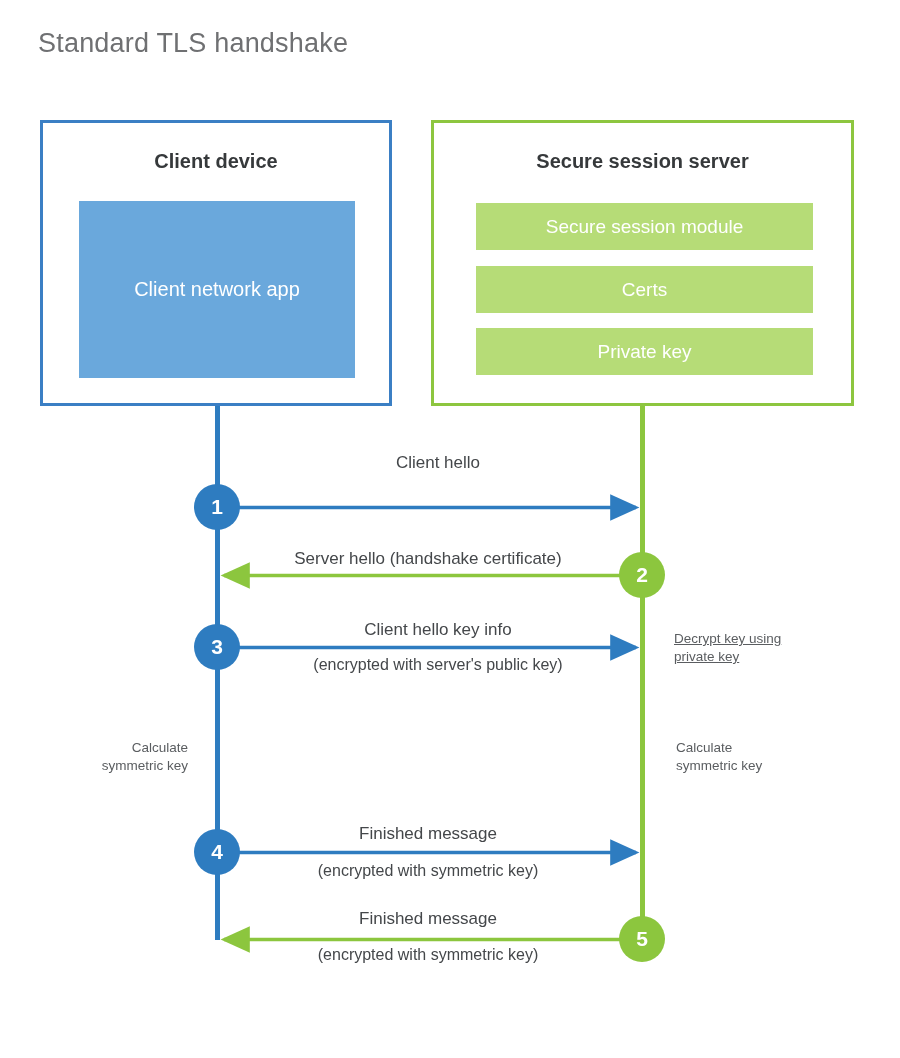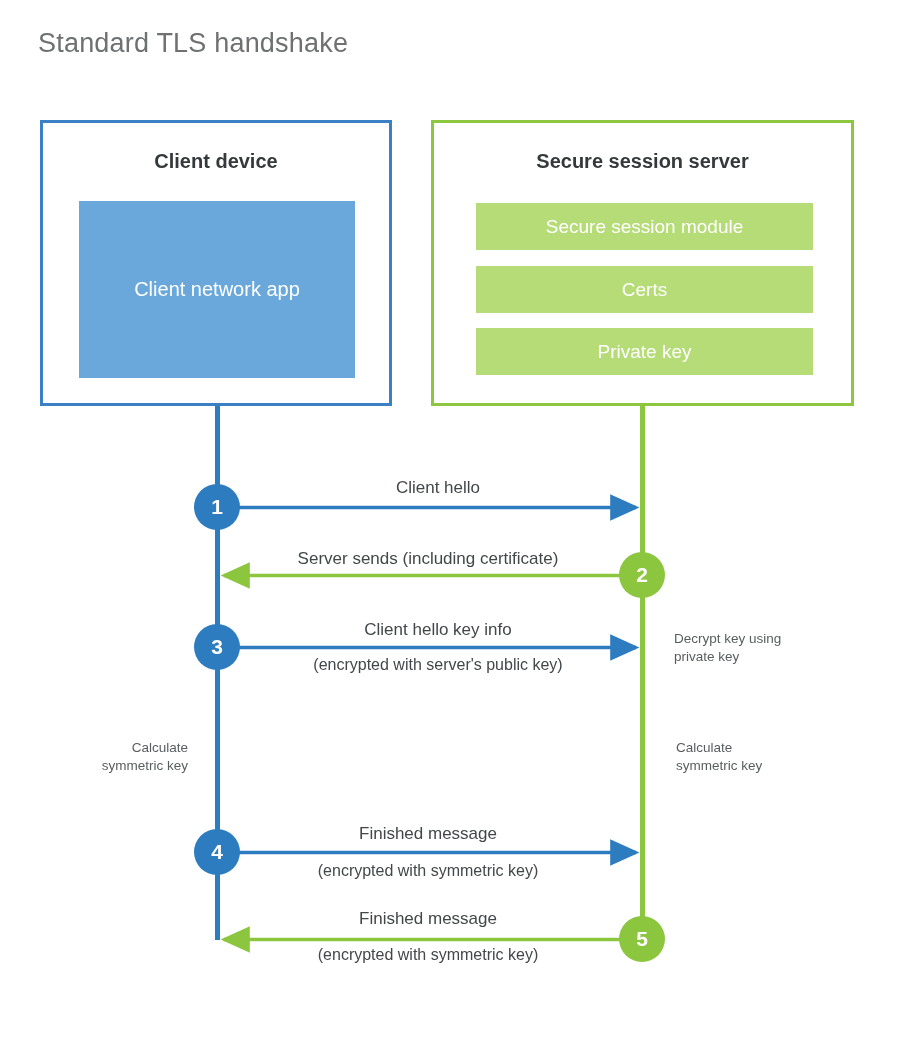--- a/index.html
+++ b/index.html
@@ -196,34 +196,34 @@
 
     <line x1="642.5" y1="939.5" x2="224" y2="939.5" stroke="#8cc63e" stroke-width="3.4" marker-end="url(#arrow-green)"></line>
   </svg>
 
   <div class="step-circle step-blue" id="step-circle-1">1</div>
   <div class="step-circle step-green" id="step-circle-2">2</div>
   <div class="step-circle step-blue" id="step-circle-3">3</div>
   <div class="step-circle step-blue" id="step-circle-4">4</div>
   <div class="step-circle step-green" id="step-circle-5">5</div>
 
-  <div class="msg-label msg-main" style="left:228px; top:478px; width:420px;">Client hello</div>
-
-  <div class="msg-label msg-main" style="left:218px; top:549px; width:420px;">Server sends (including certificate)</div>
+  <div class="msg-label msg-main" style="left:228px; top:453px; width:420px;">Client hello</div>
+
+  <div class="msg-label msg-main" style="left:218px; top:549px; width:420px;">Server hello (handshake certificate)</div>
 
   <div class="msg-label msg-main" style="left:228px; top:620px; width:420px;">Client hello key info</div>
   <div class="msg-label msg-sub" style="left:228px; top:656px; width:420px;">(encrypted with server's public key)</div>
 
   <div class="msg-label msg-main" style="left:218px; top:824px; width:420px;">Finished message</div>
   <div class="msg-label msg-sub" style="left:218px; top:862px; width:420px;">(encrypted with symmetric key)</div>
 
   <div class="msg-label msg-main" style="left:218px; top:909px; width:420px;">Finished message</div>
   <div class="msg-label msg-sub" style="left:218px; top:946px; width:420px;">(encrypted with symmetric key)</div>
 
-  <div class="side-note right-note" style="left:674px; top:630px; width:200px;">Decrypt key using
+  <div class="side-note right-note" style="left:674px; top:630px; width:200px;text-decoration:underline;">Decrypt key using
 private key</div>
 
   <div class="side-note left-note" style="left:40px; top:739px; width:148px;">Calculate
 symmetric key</div>
 
   <div class="side-note right-note" style="left:676px; top:739px; width:200px;">Calculate
 symmetric key</div>
 
 </div>
 

